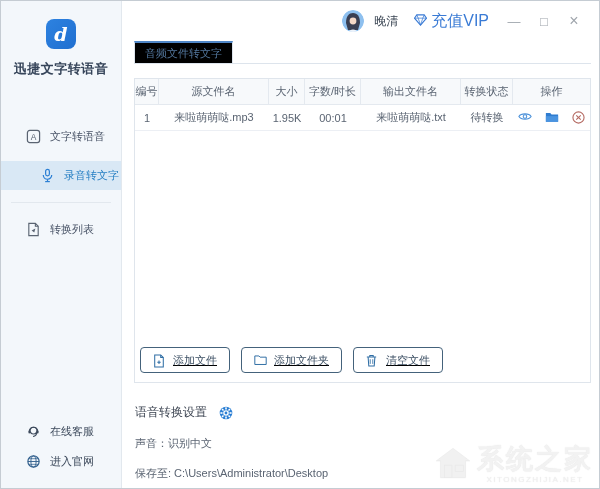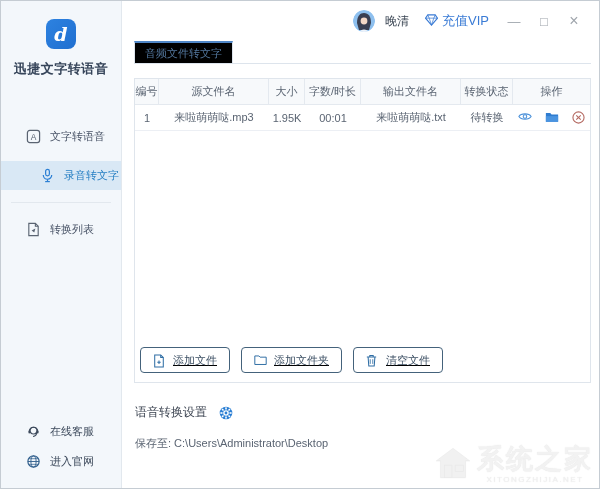--- a/index.html
+++ b/index.html
@@ -68,21 +68,21 @@
     display: flex; align-items: center; justify-content: flex-end;
     padding-right: 10px;
     gap: 10px;
   }
   .avatar {
     width: 22px; height: 22px; border-radius: 50%;
     overflow: hidden; flex: 0 0 22px;
   }
   .username { font-size: 12px; color: #394452; margin-right: 6px; }
   .vip { display: flex; align-items: center; gap: 4px; cursor: pointer; }
-  .vip-label { font-size: 13px; color: #3a7bd5; }
+  .vip-label { font-size: 16px; color: #3a7bd5; }
   .win-controls { display: flex; align-items: center; gap: 16px; margin-left: 8px; }
   .win-btn { color: #a0a6ad; font-size: 13px; line-height: 1; cursor: pointer; width: 14px; text-align: center; }
   .win-btn.close { font-size: 16px; }
   
   .tabbar { height: 23px; display: flex; border-bottom: 1px solid #dde4ec; }
   .tab {
     min-width: 67px; padding: 0 10px;
     background: #000000;
     border-top: 2px solid #4f86c6;
     border-left: 1px solid #dde4ec; border-right: 1px solid #dde4ec;
@@ -354,20 +354,21 @@
               <rect x="7.1" y="1.6" width="1.8" height="2.4" transform="rotate(45 8 8)"></rect>
               <rect x="7.1" y="12" width="1.8" height="2.4" transform="rotate(45 8 8)"></rect>
               <rect x="1.6" y="7.1" width="2.4" height="1.8" transform="rotate(45 8 8)"></rect>
               <rect x="12" y="7.1" width="2.4" height="1.8" transform="rotate(45 8 8)"></rect>
             </g>
             <circle cx="8" cy="8" r="3.2" fill="#ffffff"></circle>
             <circle cx="8" cy="8" r="1.6" fill="#2b7fd4"></circle>
           </svg>
         </span>
       </div>
+      <div class="settings-line">声音：识别中文</div>
       <div class="settings-line">保存至: C:\Users\Administrator\Desktop</div>
     </div>
 
     <div class="watermark">
       <span>
         <svg viewBox="0 0 40 36" width="42" height="38">
             <g fill="#f1f1f1" stroke="#e4e4e4" stroke-width="0.5">
               <path d="M4 16 L20 4 L36 16 L32 16 L32 32 L8 32 L8 16 z"></path>
               <rect x="12" y="20" width="7" height="12"></rect>
               <rect x="22" y="20" width="8" height="6"></rect>

